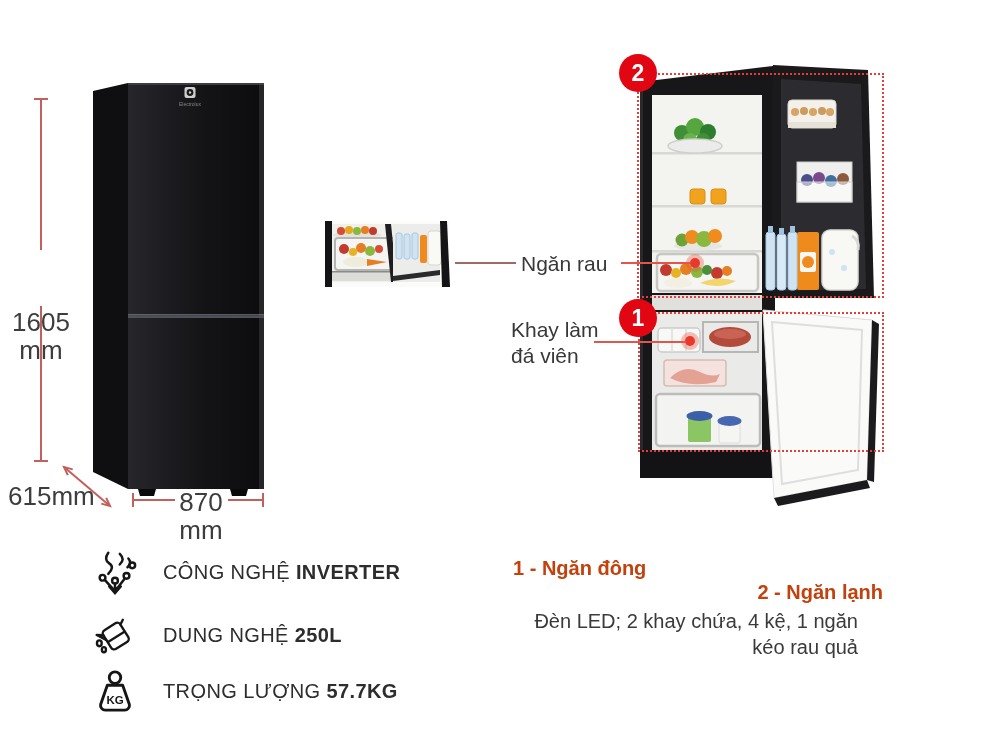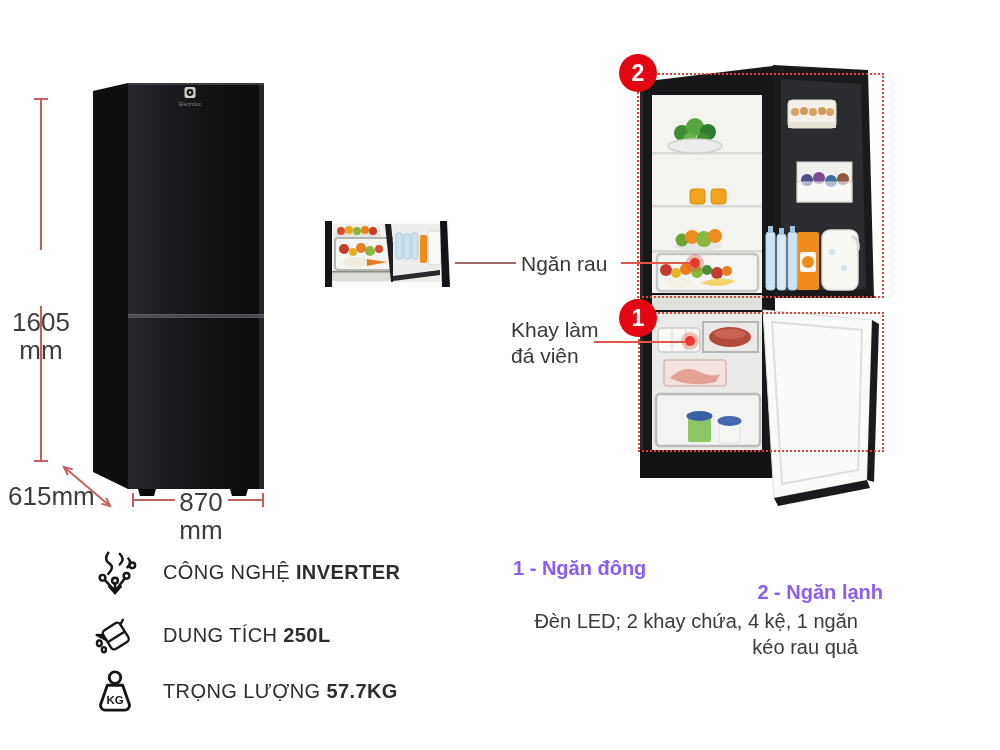--- a/index.html
+++ b/index.html
@@ -16,21 +16,21 @@
   
   .badge{width:38px;height:38px;border-radius:50%;background:#e20613;color:#fff;
          font-weight:bold;font-size:23px;line-height:38px;text-align:center;}
   
   .spec-row{display:flex;align-items:center;gap:25px;height:48px;}
   .spec-icon{width:46px;height:46px;flex:0 0 46px;display:flex;align-items:center;justify-content:flex-start;}
   .spec-text{color:#2d2d2d;font-size:20px;letter-spacing:.4px;white-space:nowrap;}
   .bold{font-weight:700;}
   
   .legend{width:370px;}
-  .legend-title{color:#8b5cf6;font-size:20px;font-weight:700;line-height:24px;}
+  .legend-title{color:#c2410c;font-size:20px;font-weight:700;line-height:24px;}
   .legend-desc{color:#3a3a3a;font-size:20px;line-height:26px;margin-top:4px;max-width:345px;}
   .legend-item + .legend-item{text-align:right;}
 </style>
 </head>
 <body>
 
 <div class="canvas">
 
   <svg class="abs" style="left:80px;top:75px;" width="200" height="425" viewBox="0 0 200 425">
     <defs>
@@ -301,21 +301,21 @@
         <g transform="rotate(-32 24 24)">
           <rect x="14" y="14" width="22" height="24" rx="4"></rect>
           <path d="M14,18 L8,14 L14,24"></path>
           <line x1="15" y1="27" x2="35" y2="27"></line>
           <path d="M36,18 l5,-3"></path>
         </g>
         <ellipse cx="8" cy="33" rx="2.6" ry="3.2"></ellipse>
         <ellipse cx="13" cy="40" rx="2.2" ry="2.8"></ellipse>
       </svg>
     </span>
-    <span class="spec-text"><span>DUNG TÍCH </span><span class="bold">250L</span></span>
+    <span class="spec-text"><span>DUNG NGHỆ </span><span class="bold">250L</span></span>
   </div>
 
   <div class="abs spec-row" style="left:92px;top:667px;">
     <span class="spec-icon">
       <svg width="46" height="46" viewBox="0 0 48 48" fill="none" stroke="#161616" stroke-width="3" stroke-linejoin="round">
         <circle cx="24" cy="10" r="6"></circle>
         <path d="M16,18 h16 l7,20 a5,5 0 0 1 -5,6 h-20 a5,5 0 0 1 -5,-6 z"></path>
         <text x="24" y="38" font-size="12" font-weight="bold" fill="#161616" stroke="none" text-anchor="middle" font-family="Liberation Sans, DejaVu Sans, sans-serif">KG</text>
       </svg>
     </span>

